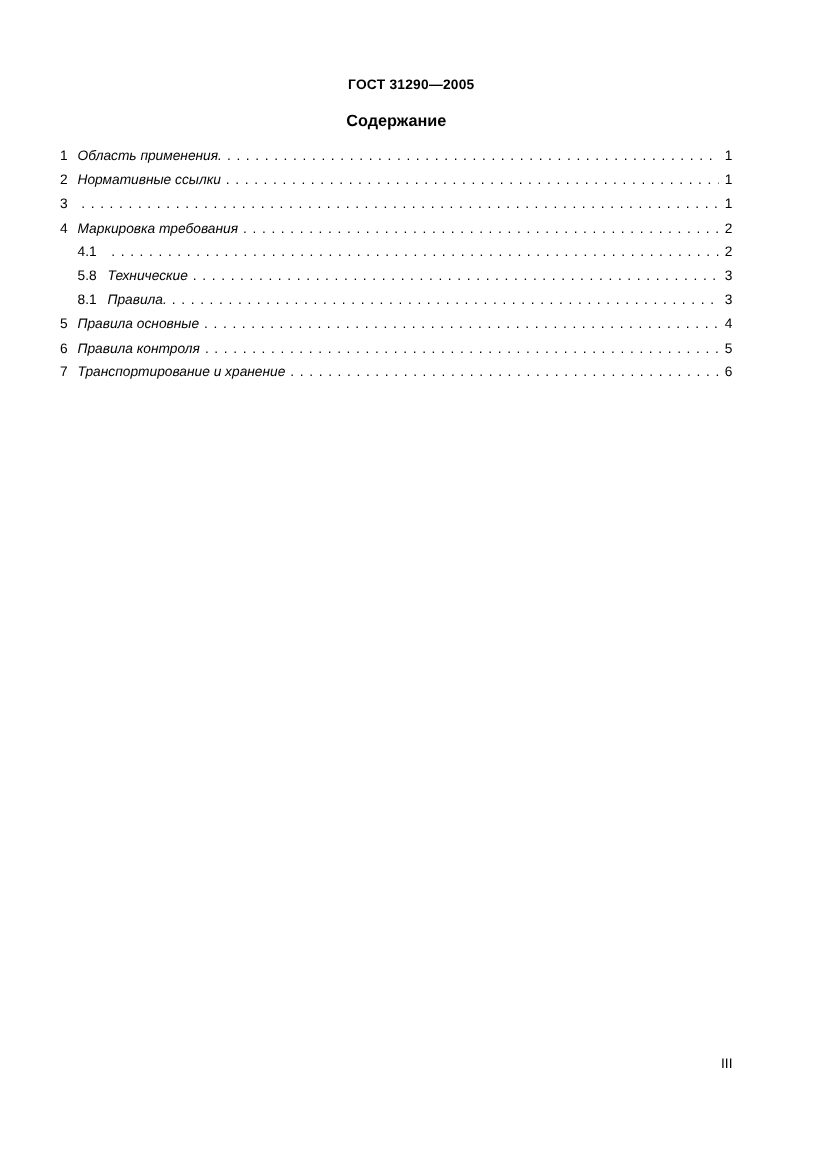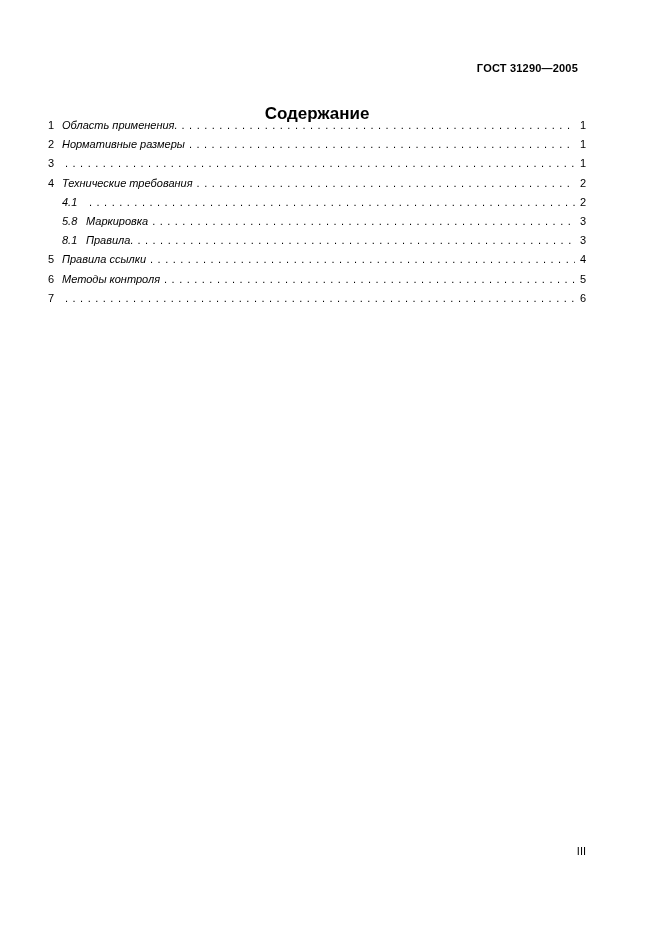--- a/index.html
+++ b/index.html
@@ -12,34 +12,34 @@
     width: 661px;
     height: 936px;
     background: #ffffff;
     font-family: "Liberation Sans", sans-serif;
     color: #000000;
     overflow: hidden;
   }
   .doc-header {
     position: absolute;
     top: 62px;
-    left: 40px;
+    left: 60px;
     width: 538px;
-    text-align: right;
+    text-align: center;
     font-size: 11px;
     font-weight: bold;
     letter-spacing: 0.2px;
   }
   .doc-title {
     position: absolute;
-    top: 104px;
+    top: 89px;
     left: 48px;
     width: 538px;
     text-align: center;
-    font-size: 17px;
+    font-size: 13px;
     font-weight: bold;
   }
   .toc {
     position: absolute;
     top: 116px;
     left: 48px;
     width: 538px;
     font-size: 11px;
   }
   .toc-row {
@@ -51,21 +51,20 @@
   .toc-num {
     flex: none;
     width: 14px;
     white-space: nowrap;
   }
   .toc-row.sub {
     padding-left: 14px;
   }
   .toc-row.sub .toc-num {
     width: 24px;
-    font-style: italic;
   }
   .toc-title {
     flex: none;
     white-space: nowrap;
     padding-right: 1px;
     font-style: italic;
   }
   .toc-dots {
     flex: 1;
     overflow: hidden;
@@ -104,74 +103,75 @@
 
     <div class="toc-row">
       <span class="toc-num">1</span>
       <span class="toc-title">Область применения.</span>
       <span class="toc-dots"></span>
       <span class="toc-page">1</span>
     </div>
 
     <div class="toc-row">
       <span class="toc-num">2</span>
-      <span class="toc-title">Нормативные размеры</span>
+      <span class="toc-title">Нормативные ссылки</span>
       <span class="toc-dots"></span>
       <span class="toc-page">1</span>
     </div>
 
     <div class="toc-row">
       <span class="toc-num">3</span>
       <span class="toc-dots"></span>
       <span class="toc-page">1</span>
     </div>
 
     <div class="toc-row">
       <span class="toc-num">4</span>
-      <span class="toc-title">Технические требования</span>
+      <span class="toc-title">Маркировка требования</span>
       <span class="toc-dots"></span>
       <span class="toc-page">2</span>
     </div>
 
     <div class="toc-row sub">
       <span class="toc-num">4.1</span>
       <span class="toc-dots"></span>
       <span class="toc-page">2</span>
     </div>
 
     <div class="toc-row sub">
       <span class="toc-num">5.8</span>
-      <span class="toc-title">Маркировка</span>
+      <span class="toc-title">Технические</span>
       <span class="toc-dots"></span>
       <span class="toc-page">3</span>
     </div>
 
     <div class="toc-row sub">
       <span class="toc-num">8.1</span>
       <span class="toc-title">Правила.</span>
       <span class="toc-dots"></span>
       <span class="toc-page">3</span>
     </div>
 
     <div class="toc-row">
       <span class="toc-num">5</span>
-      <span class="toc-title">Правила ссылки</span>
+      <span class="toc-title">Правила основные</span>
       <span class="toc-dots"></span>
       <span class="toc-page">4</span>
     </div>
 
     <div class="toc-row">
       <span class="toc-num">6</span>
-      <span class="toc-title">Методы контроля</span>
+      <span class="toc-title">Правила контроля</span>
       <span class="toc-dots"></span>
       <span class="toc-page">5</span>
     </div>
 
     <div class="toc-row">
       <span class="toc-num">7</span>
+      <span class="toc-title">Транспортирование и хранение</span>
       <span class="toc-dots"></span>
       <span class="toc-page">6</span>
     </div>
 
   </div>
 
   <div class="footer-page-num">III</div>
 
 </div>
 

